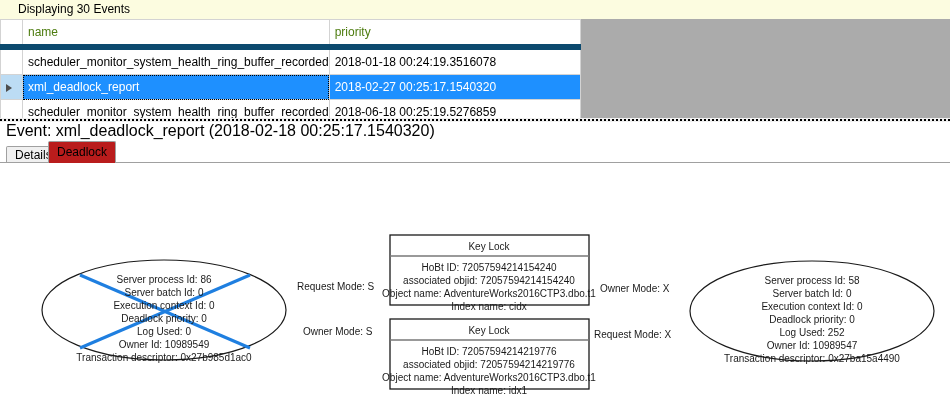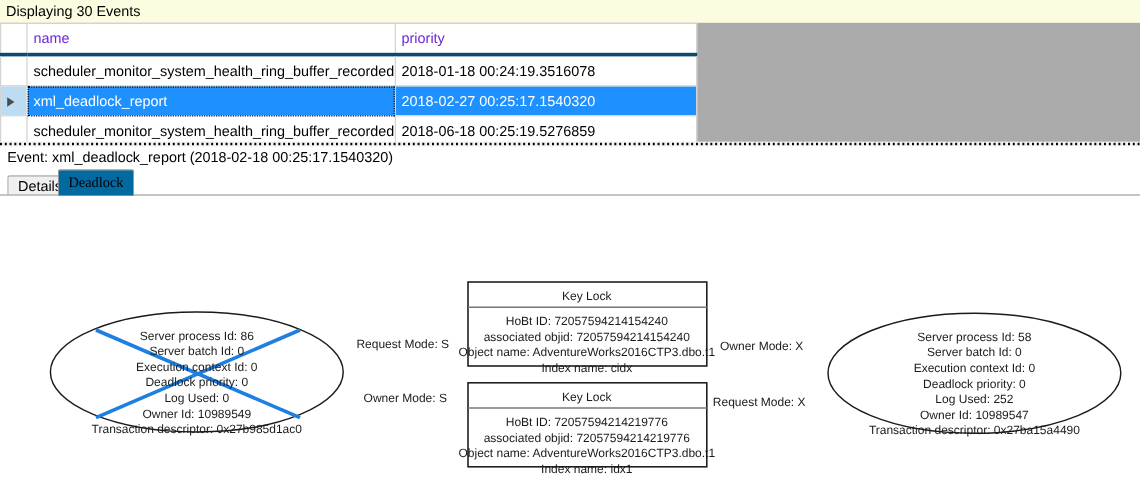--- a/index.html
+++ b/index.html
@@ -25,21 +25,21 @@
     width: 950px; height: 120px;
     background: #ffffe8;
     box-sizing: border-box;
     border-bottom: 1px solid #8a8a8a;
   }
   .grid-caption {
     position: absolute;
     left: 0; top: 0;
     width: 950px; height: 29px;
     line-height: 19px;
-    padding-left: 5px;
+    padding-left: 18px;
     box-sizing: border-box;
     background: #fcfce0;
     font-size: 12px;
     color: #000;
   }
   .grid-body {
     position: absolute;
     left: 0; top: 19px;
     width: 950px; height: 101px;
     background: #ababab;
@@ -56,22 +56,22 @@
     padding: 0 0 0 5px;
     font-weight: normal;
     font-size: 12px;
     text-align: left;
     vertical-align: middle;
     white-space: nowrap;
     overflow: hidden;
     background: #ffffff;
   }
   table.events th {
-    border-bottom: 3px solid #0c4a6e;
-    color: #6d28d9;
+    border-bottom: 6px solid #0c4a6e;
+    color: #4d7c0f;
   }
   col.c-handle { width: 22px; }
   col.c-name   { width: 288px; }
   col.c-time   { width: 251px; }
 
   td.handle, th.handle {
     padding: 0;
     text-align: center;
     background: #ffffff;
   }
@@ -111,21 +111,21 @@
 
   
   .event-header {
     position: absolute;
     left: 0; top: 122px;
     width: 950px; height: 18px;
     line-height: 18px;
     padding-left: 6px;
     box-sizing: border-box;
     background: #ffffff;
-    font-size: 12px;
+    font-size: 16px;
   }
   .tabstrip {
     position: absolute;
     left: 0; top: 141px;
     width: 950px; height: 22px;
     background: #ffffff;
   }
   .tab {
     position: absolute;
     bottom: 0;
@@ -142,23 +142,22 @@
     left: 6px;
     height: 17px;
     line-height: 16px;
     top: 5px;
   }
   .tab.active {
     left: 48px;
     height: 22px;
     line-height: 21px;
     top: 0;
-    background: #0369a1;
+    background: #b91c1c;
     z-index: 3;
-    font-family: Liberation Serif, serif;
   }
 
   
   .canvas-wrap {
     position: absolute;
     left: 0; top: 162px;
     width: 950px; height: 238px;
     background: #ffffff;
     border-top: 1px solid #a0a0a0;
     box-sizing: border-box;

